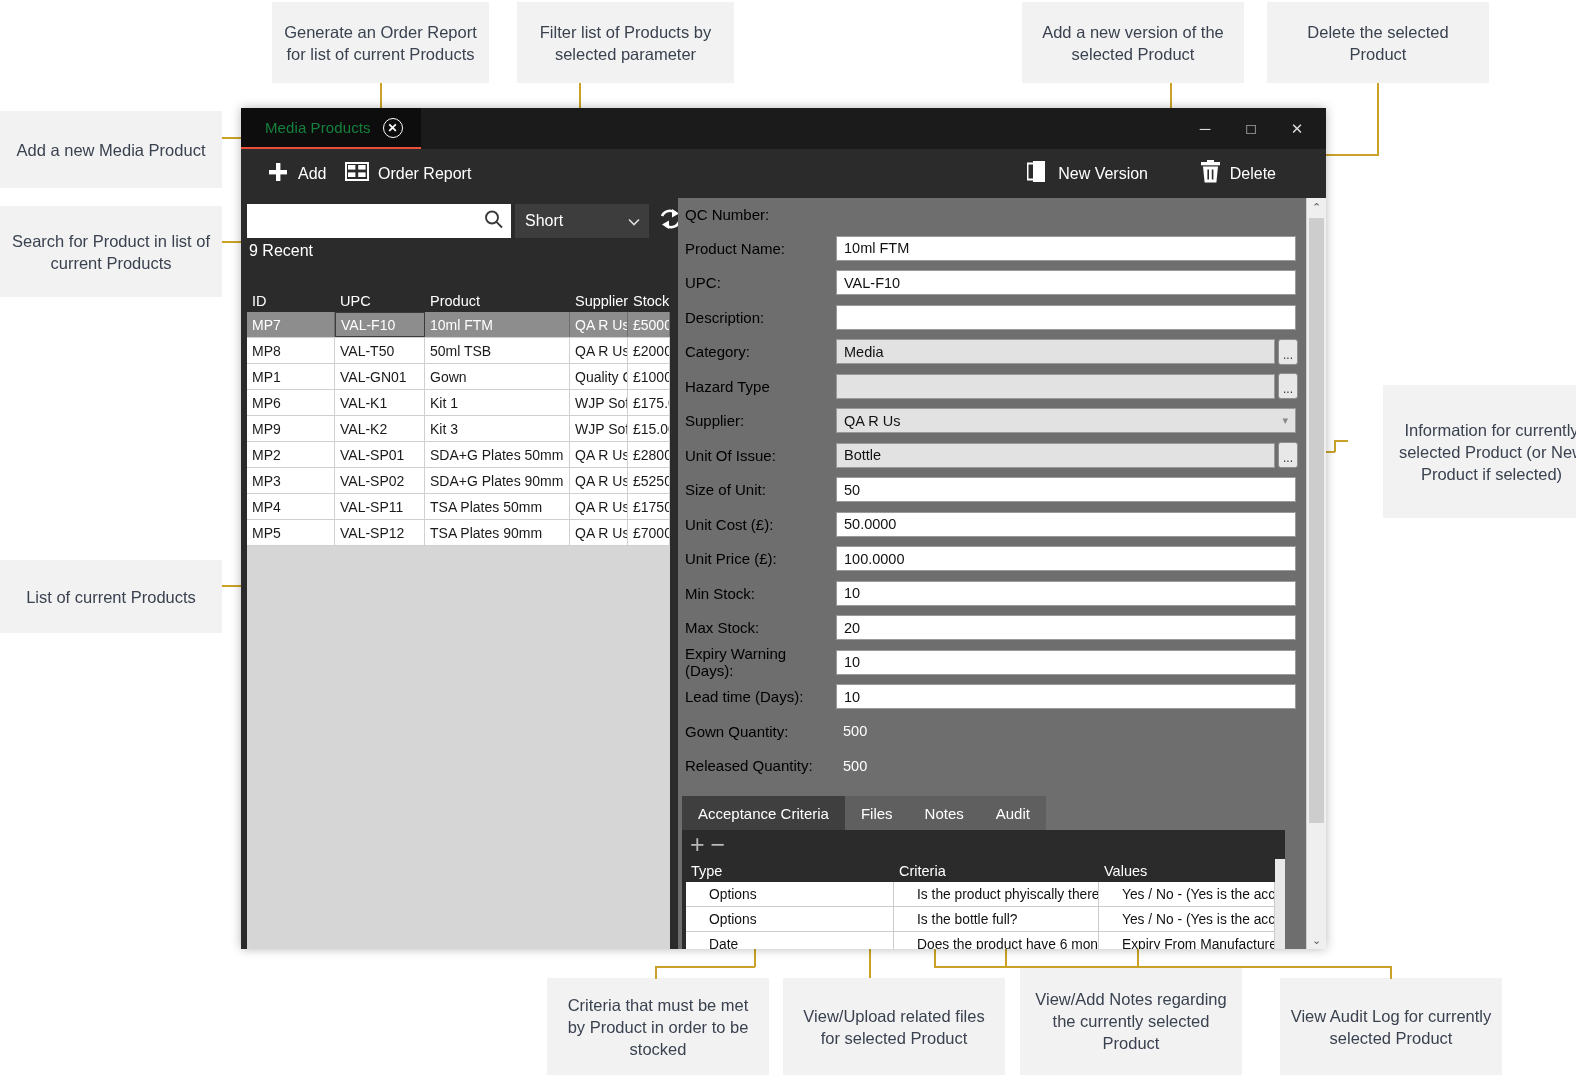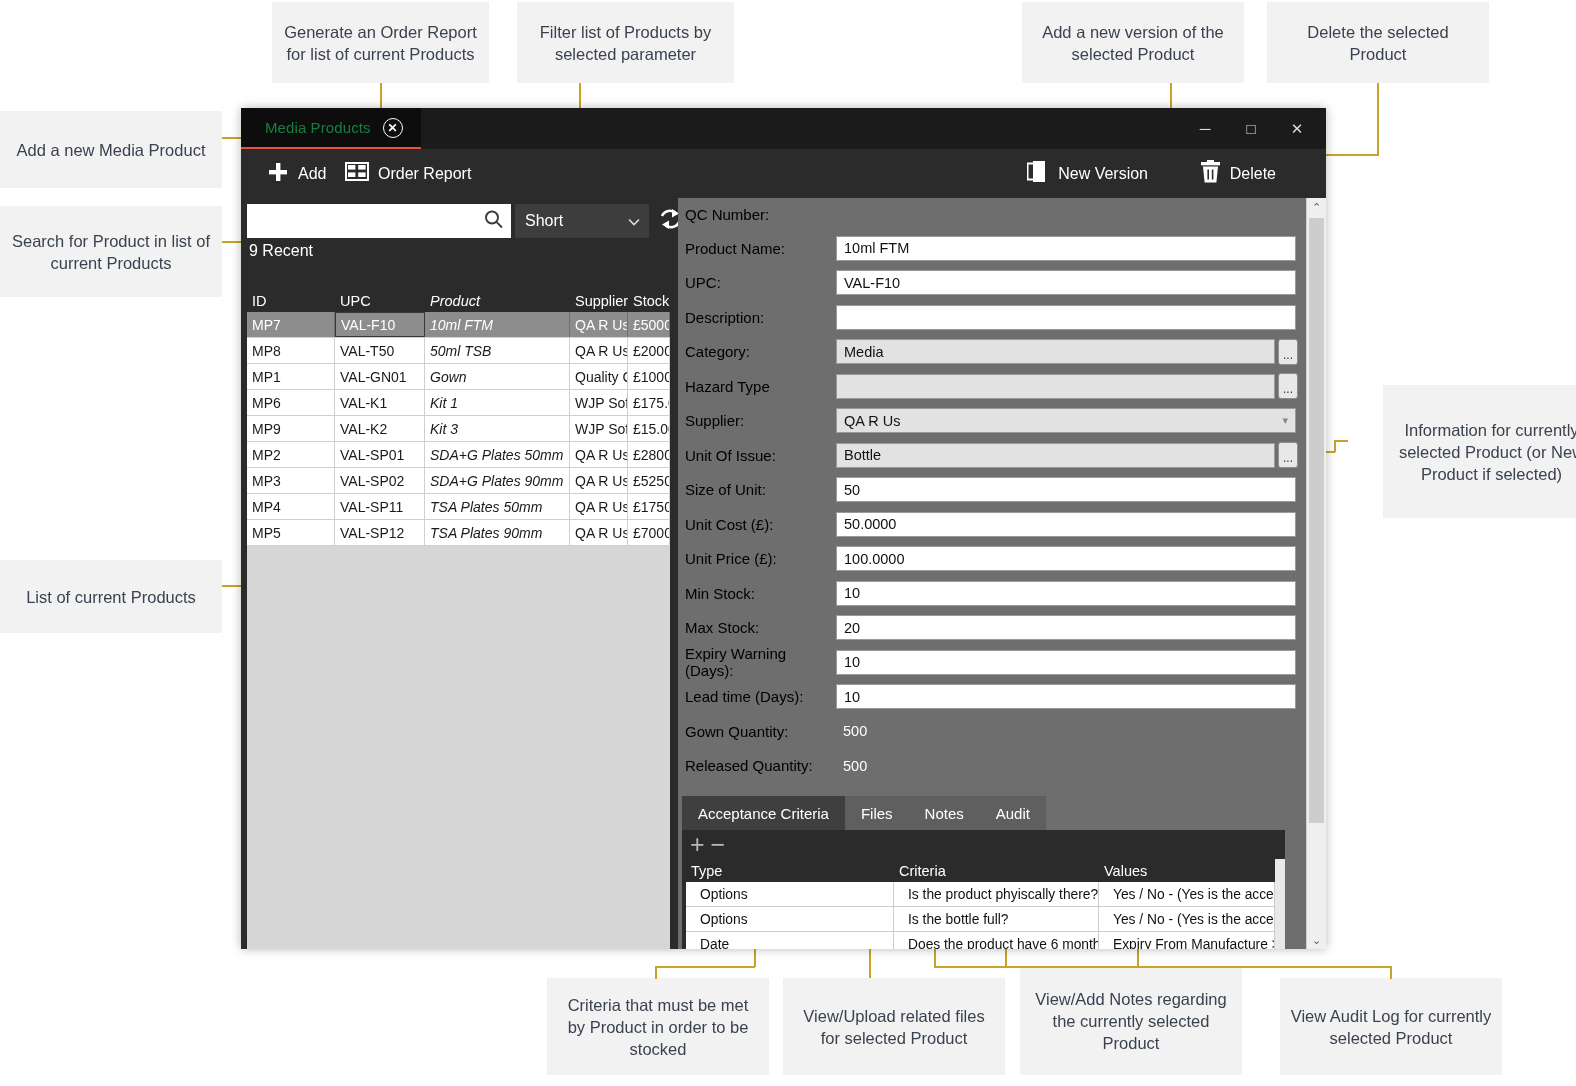--- a/index.html
+++ b/index.html
@@ -138,21 +138,21 @@
   }
   .grow.sel { background: #8d8d8d; color: #ffffff; }
   .grow .c {
     padding-left: 5px; display: flex; align-items: center;
     border-right: 1px solid #d0d0d0; overflow: hidden; white-space: nowrap;
   }
   .grow.sel .c { border-right: 1px solid #6e6e6e; }
   .grow.sel .c.focus { border: 1.6px solid #3a3a3a; }
   .c0 { width: 88px; flex: 0 0 88px; }
   .c1 { width: 90px; flex: 0 0 90px; }
-  .c2 { width: 145px; flex: 0 0 145px; font-style: italic; }
+  .c2 { width: 145px; flex: 0 0 145px; }
   .c3 { width: 58px; flex: 0 0 58px; }
   .c4 { width: 42px; flex: 1 1 auto; }
 
   
   .detailpane {
     position: absolute; left: 437px; top: 90px; right: 0; bottom: 0;
     background: #6e6e6e;
   }
   .detailscrollarea {
     position: absolute; left: 0; top: 0; right: 20px; bottom: 0;
@@ -223,21 +223,21 @@
   .chead {
     display: flex; height: 23px; background: #2b2b2b; color: #fff;
     font-size: 14.5px; align-items: center;
   }
   .chead .cc { padding-left: 5px; }
   .crow {
     display: flex; height: 25px; background: #fff; color: #111;
     font-size: 13.8px; border-bottom: 1px solid #cccccc;
   }
   .crow .cc {
-    padding-left: 14px; display: flex; align-items: center;
+    padding-left: 23px; display: flex; align-items: center;
     border-right: 1px solid #cccccc; overflow: hidden; white-space: nowrap;
   }
   .cc0 { flex: 0 0 208px; }
   .cc1 { flex: 0 0 205px; }
   .cc2 { flex: 1 1 auto; }
   .ctablewrap { position: absolute; left:4px; right: 10px; top: 29px; bottom: 0; overflow: hidden; }
   .cvscroll {
     position: absolute; right: 0; top: 29px; bottom: 0; width: 10px; background: #e9e9e9;
   }
 </style>

